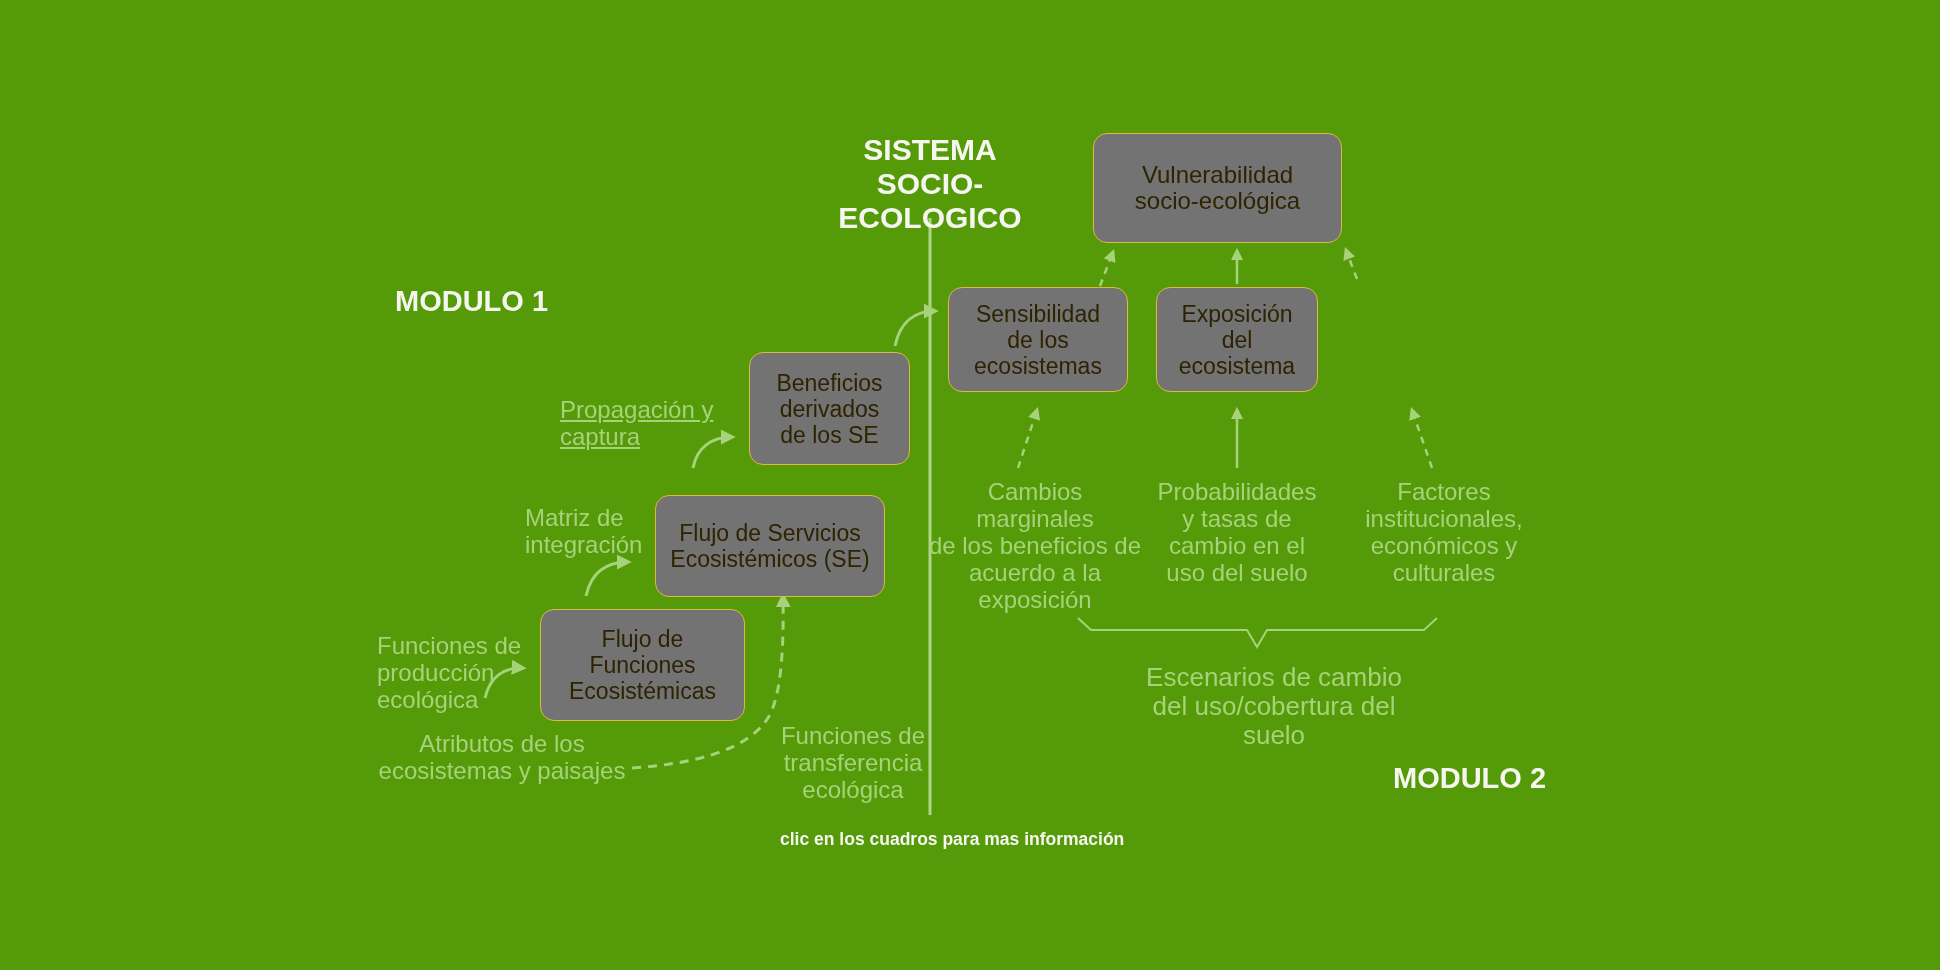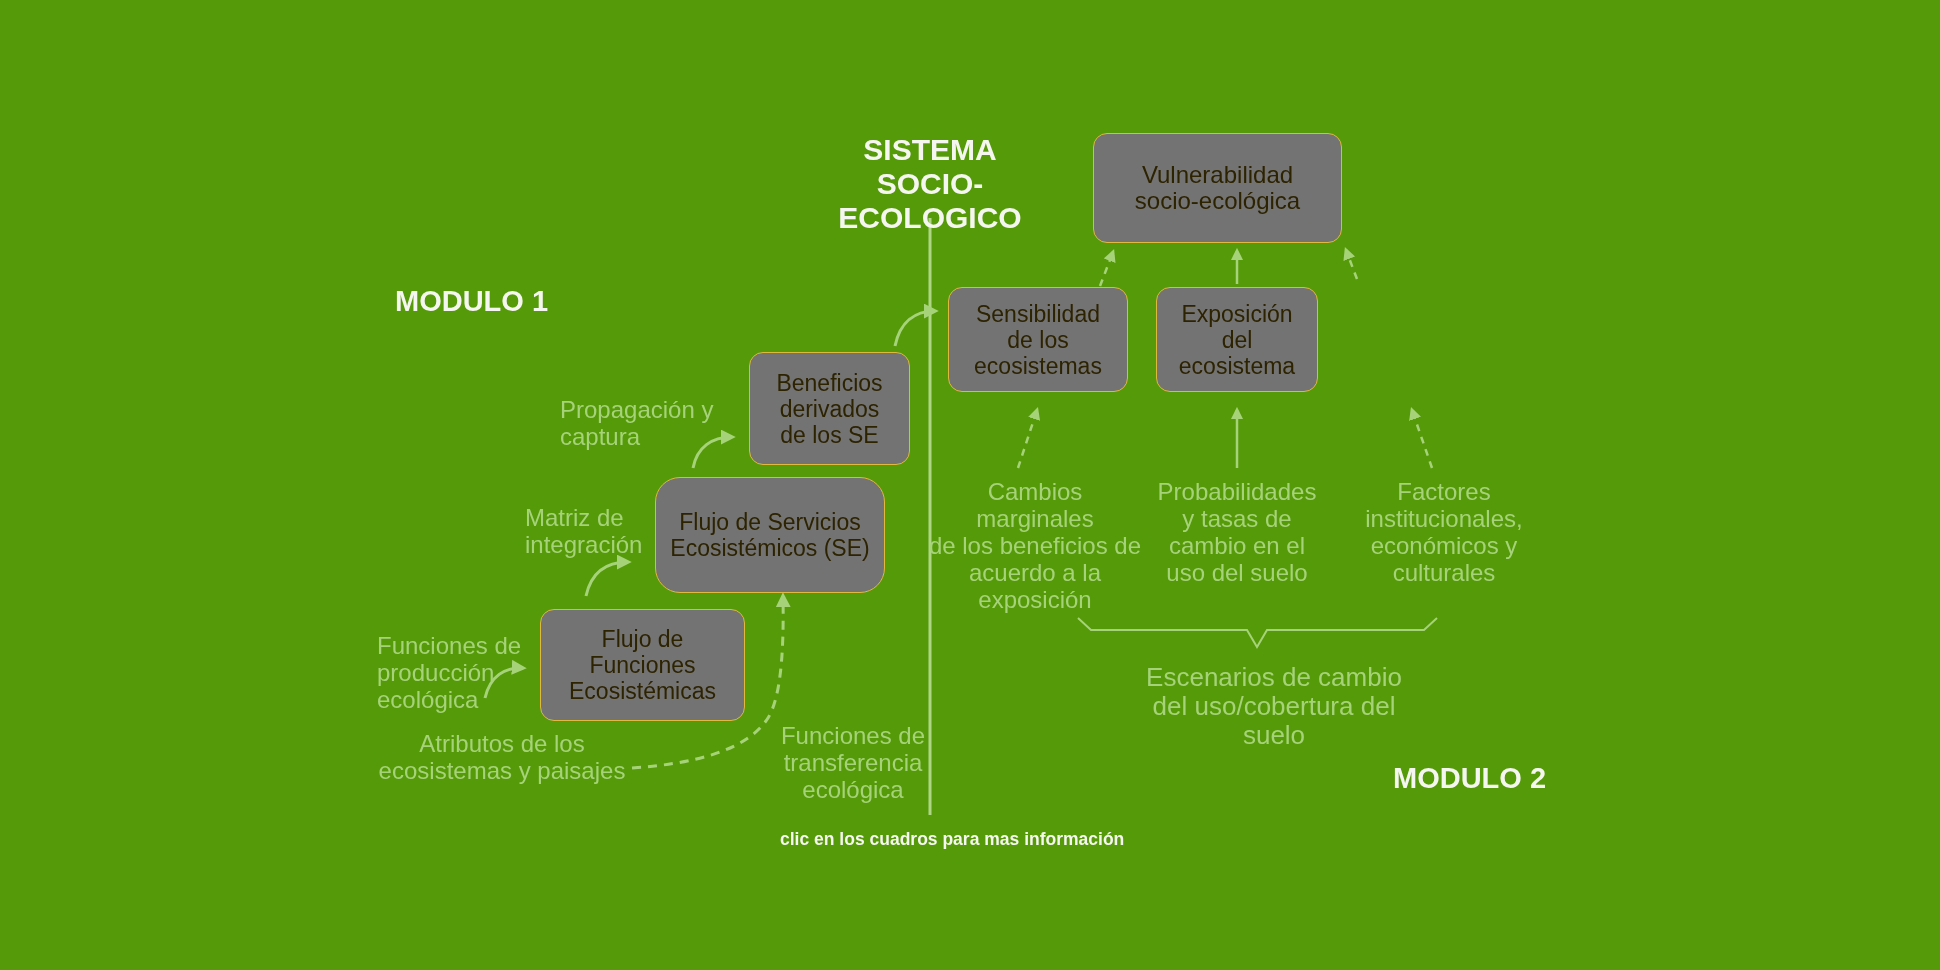--- a/index.html
+++ b/index.html
@@ -81,27 +81,27 @@
 socio-ecológica</div>
   <div class="box" style="left:948px;top:287px;width:180px;height:105px;">Sensibilidad
 de los
 ecosistemas</div>
   <div class="box" style="left:1156px;top:287px;width:162px;height:105px;">Exposición
 del
 ecosistema</div>
   <div class="box" style="left:749px;top:352px;width:161px;height:113px;">Beneficios
 derivados
 de los SE</div>
-  <div class="box" style="left:655px;top:477px;width:230px;height:116px;border-radius:25px;">Flujo de Servicios
+  <div class="box" style="left:655px;top:495px;width:230px;height:102px;">Flujo de Servicios
 Ecosistémicos (SE)</div>
   <div class="box" style="left:540px;top:609px;width:205px;height:112px;">Flujo de
 Funciones
 Ecosistémicas</div>
 
-  <div class="ann" style="left:560px;top:396px;">Propagación y
+  <div class="ann" style="left:560px;top:396px;text-decoration:underline;">Propagación y
 captura</div>
   <div class="ann" style="left:492px;top:504px;margin-left:33px;">Matriz de
 integración</div>
   <div class="ann" style="left:377px;top:632px;">Funciones de
 producción
 ecológica</div>
   <div class="ann center" style="left:377px;top:730px;width:250px;">Atributos de los
 ecosistemas y paisajes</div>
   <div class="ann center" style="left:778px;top:722px;width:150px;">Funciones de
 transferencia

